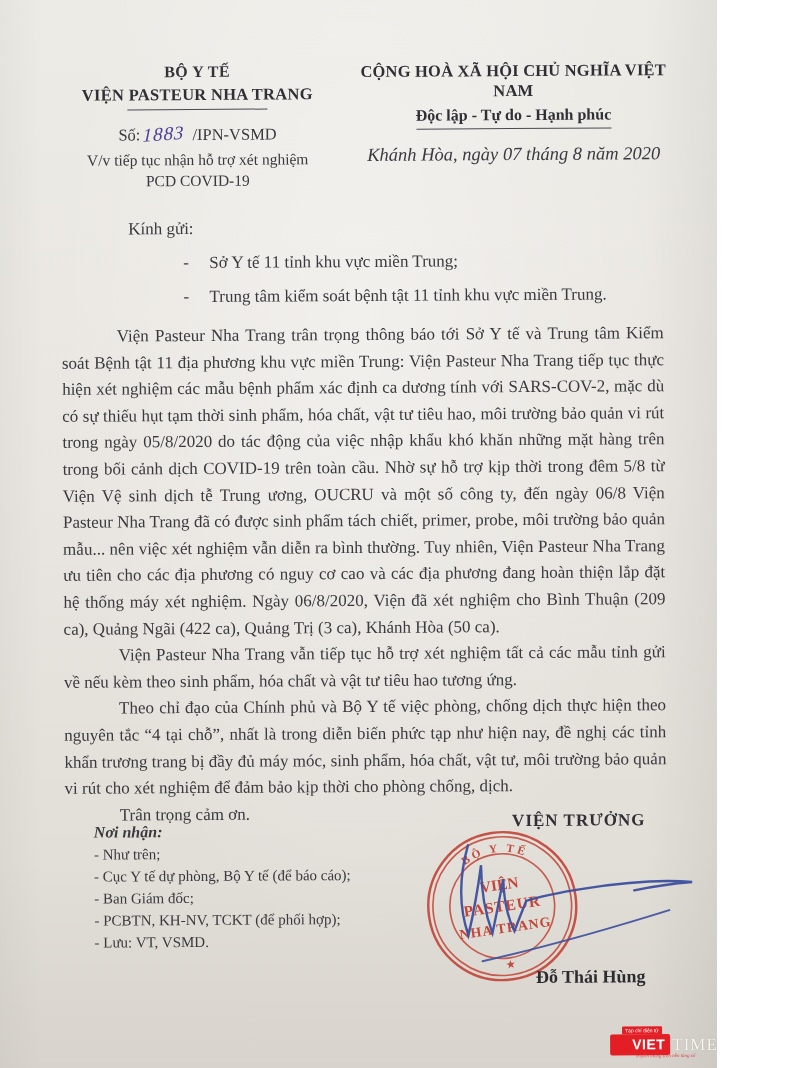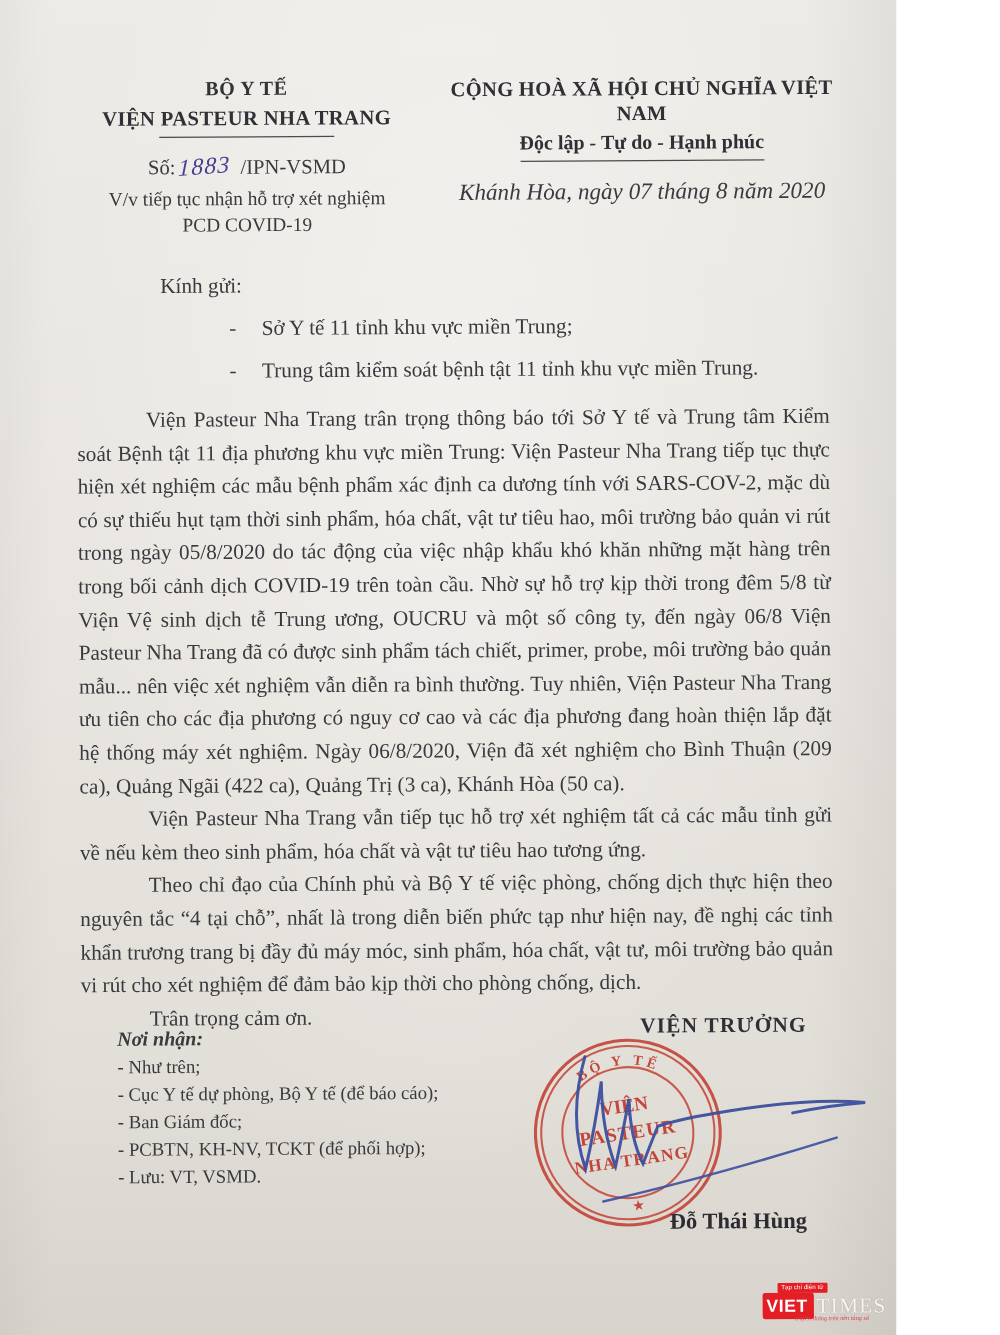--- a/index.html
+++ b/index.html
@@ -49,21 +49,21 @@
   .noi-nhan{position:absolute;left:92px;top:820px;font-size:15px;line-height:22px;}
   .noi-nhan .label{font-weight:bold;font-style:italic;font-size:16px;}
   .signer-title{position:absolute;left:462px;top:812px;width:230px;text-align:center;font-weight:bold;font-size:17px;letter-spacing:1px;color:#2f2f35;}
   .signer-name{position:absolute;left:478px;top:968px;width:220px;text-align:center;font-weight:bold;font-size:18px;color:#2b2b30;}
   .stamp{position:absolute;left:423px;top:830px;width:154px;height:154px;transform:rotate(-8deg);}
   .signature{position:absolute;left:432px;top:840px;width:290px;height:150px;}
   
   .wm{position:absolute;right:6px;bottom:6px;width:104px;height:34px;}
   .wm-chip{position:absolute;left:12px;top:0;background:#e31e25;color:#fff;font-family:"Liberation Sans",sans-serif;font-size:5px;padding:1px 3px;border-radius:1px;}
   .wm-row{position:absolute;left:0;top:8px;display:flex;align-items:center;}
-  .wm-viet{background:#e31e25;color:#ffffff;font-family:"Liberation Sans",sans-serif;font-weight:bold;font-size:14px;padding:2px 5px 3px 3px;border-radius:2px;letter-spacing:0.5px;}
+  .wm-viet{background:#e31e25;color:#ffffff;font-family:"Liberation Sans",sans-serif;font-weight:bold;font-size:14px;padding:2px 5px 3px 22px;border-radius:2px;letter-spacing:0.5px;}
   .wm-times{font-family:"Liberation Serif",serif;font-size:17px;color:#f7f5ef;margin-left:2px;text-shadow:0 0 1px rgba(90,85,75,0.45);letter-spacing:1px;}
   .wm-tag{position:absolute;left:26px;top:27px;color:#d8454a;font-style:italic;font-size:5px;white-space:nowrap;}
 </style>
 </head>
 <body>
 
 <div class="page">
   <div class="scan">
 
     <div class="header">

